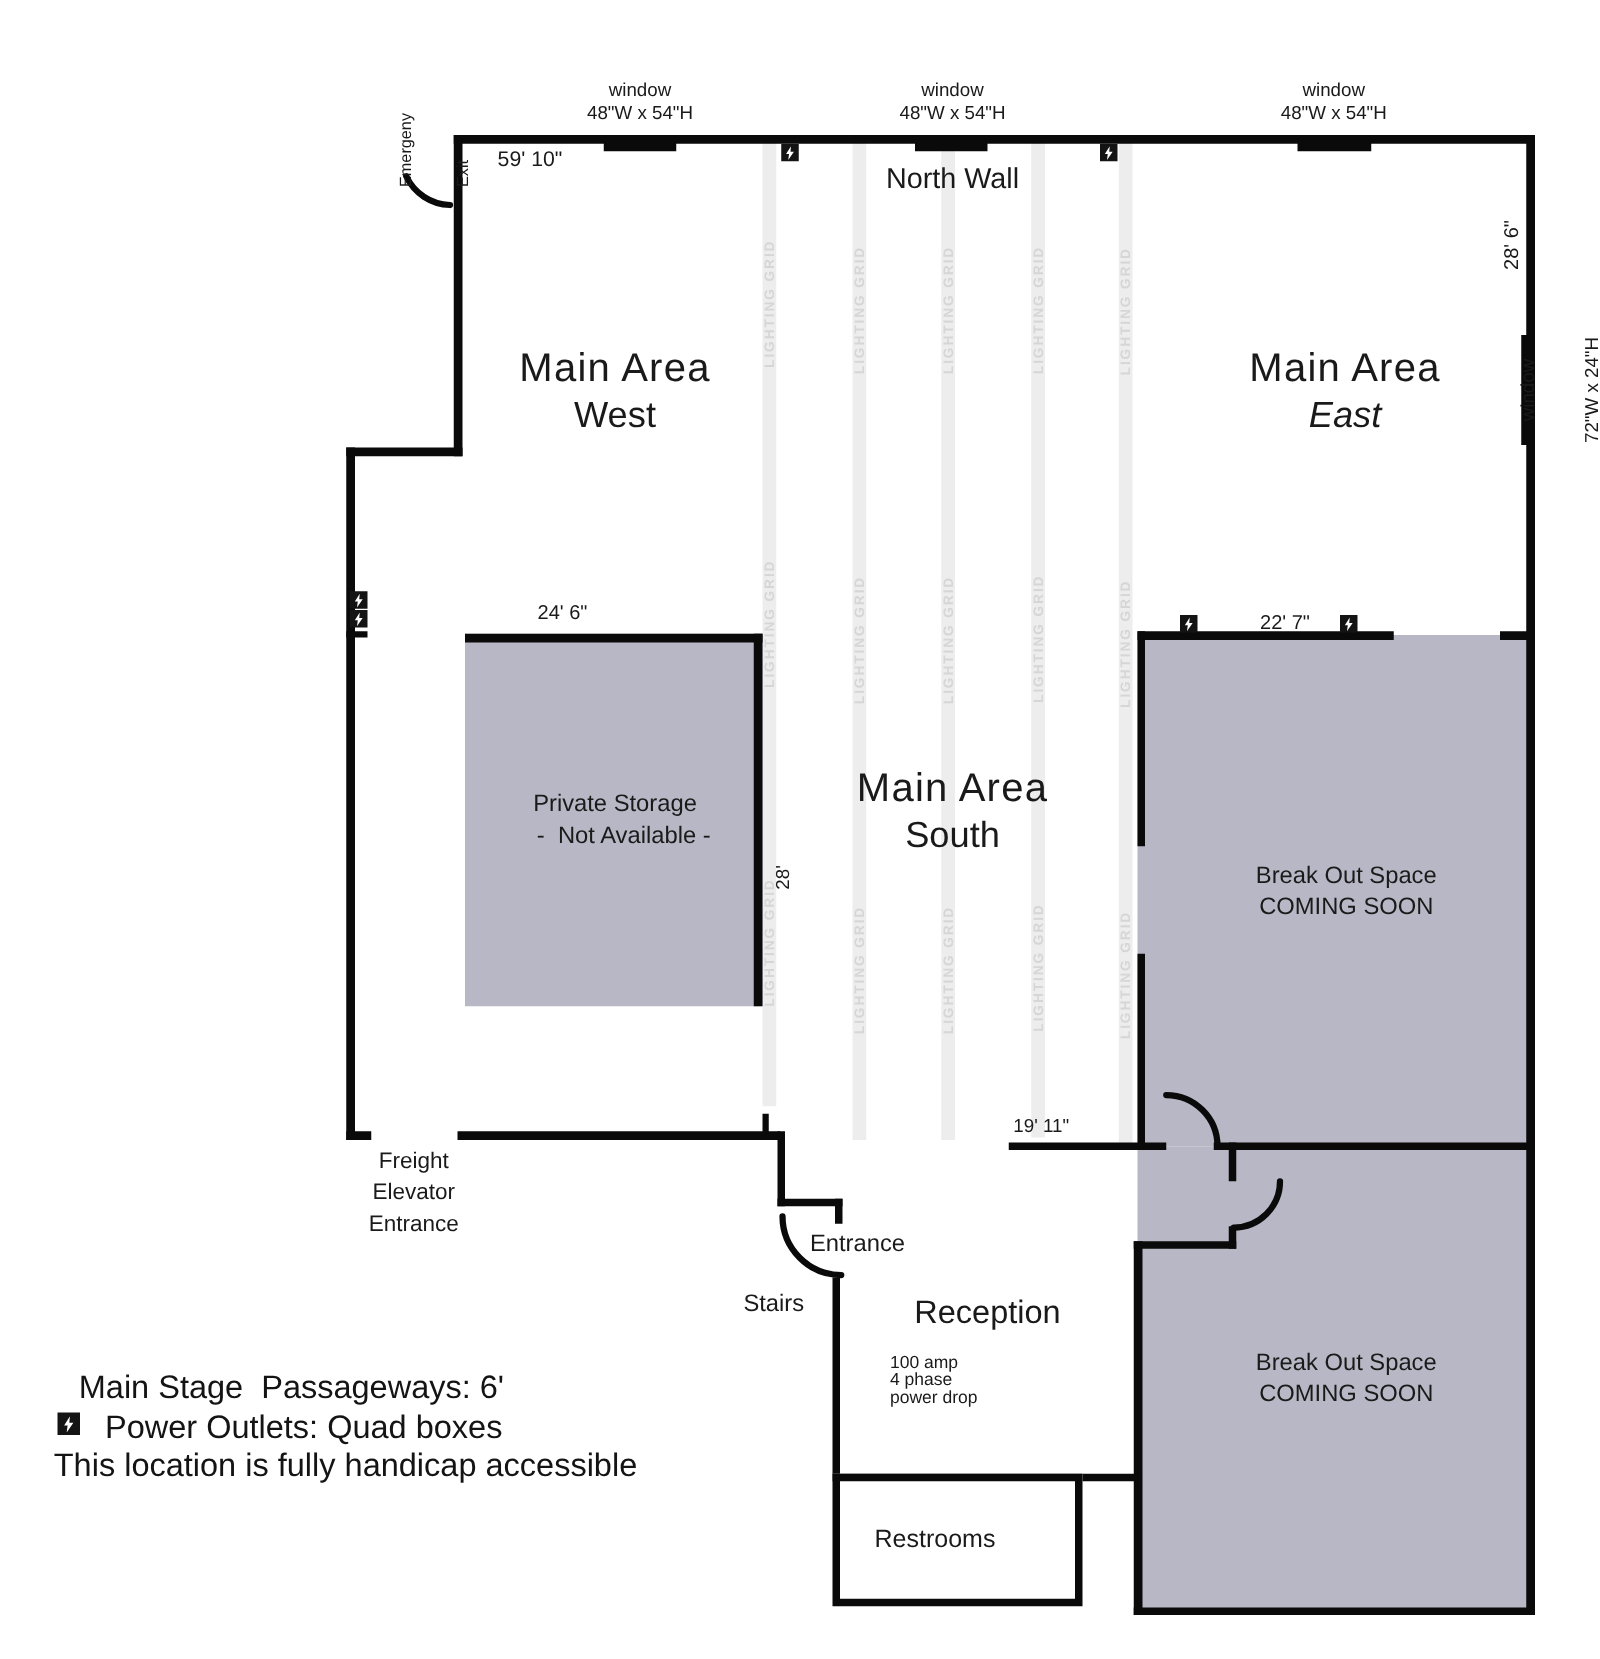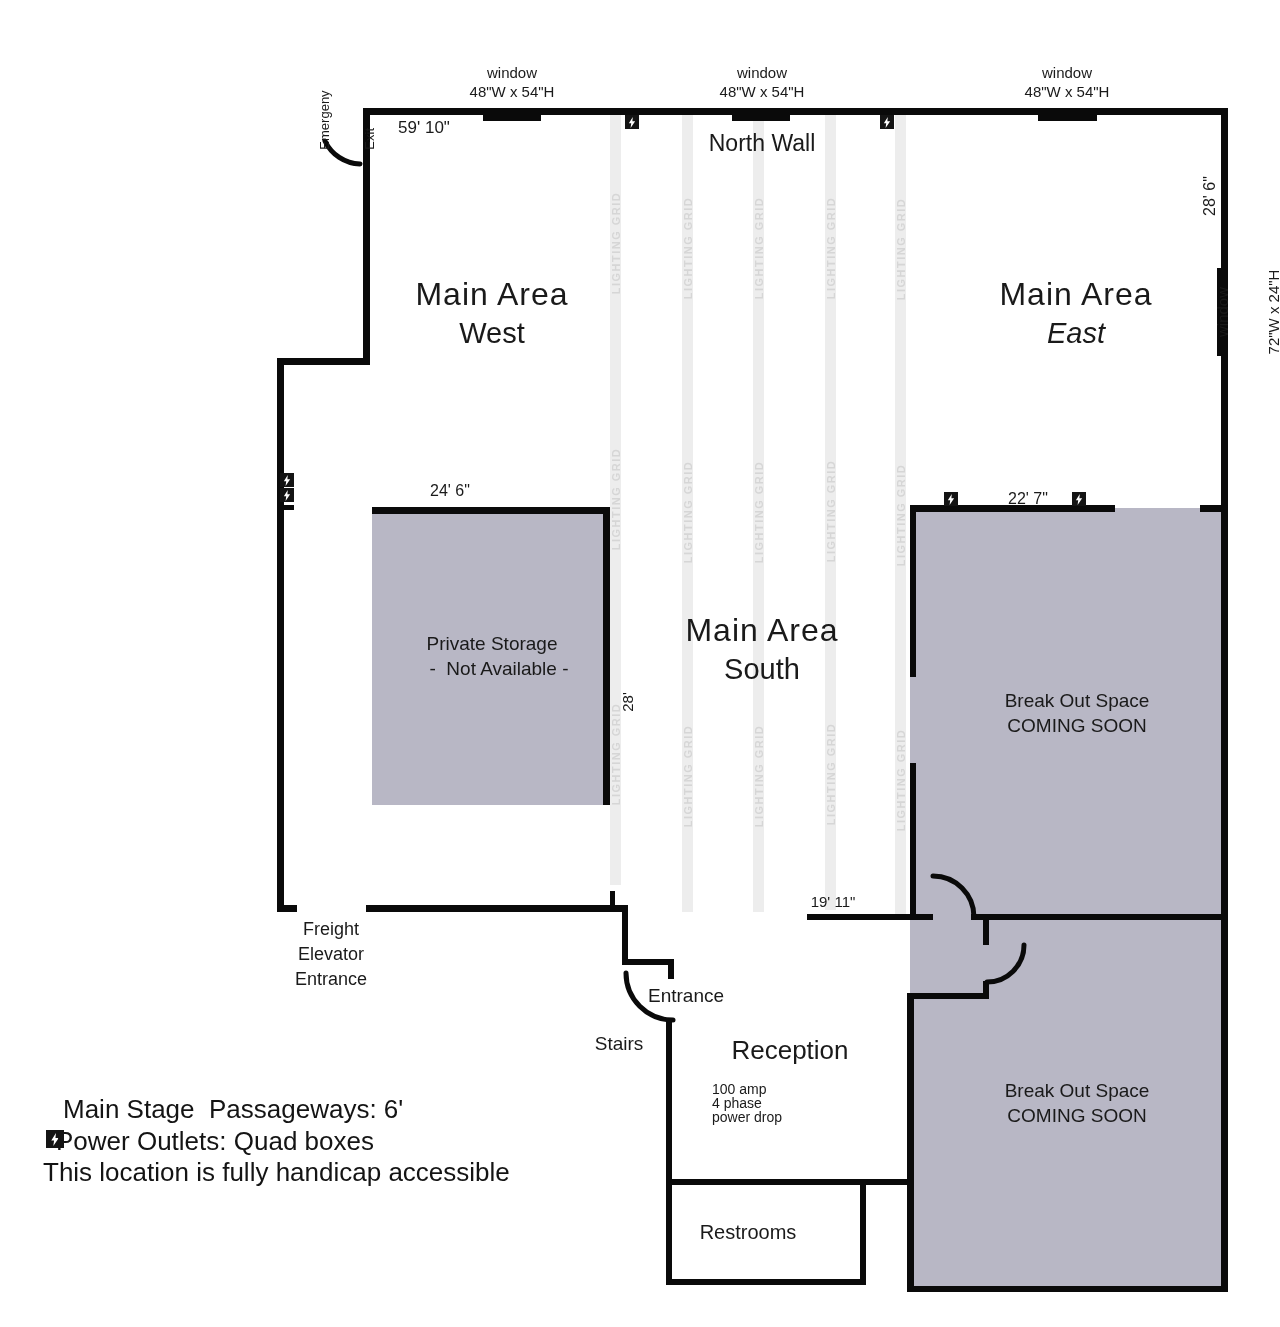--- a/index.html
+++ b/index.html
@@ -183,16 +183,16 @@
     <div>4 phase</div>
     <div>power drop</div>
   </div>
 
   <div class="legend-line" style="left:43px;top:1094px;margin-left:20px;">Main Stage  Passageways: 6'</div>
   <div class="outlet" style="left:46px;top:1130px;width:18px;height:18px;">
       <svg viewBox="0 0 10 14" style="width:10px;height:13px;">
         <path d="M6 0 L1 8 L4 8 L3.2 14 L9 5.5 L5.5 5.5 Z" fill="#fff"></path>
       </svg>
     </div>
-  <div class="legend-line" style="left:56px;top:1126px;">Power Outlets: Quad boxes</div>
+  <div class="legend-line" style="left:84px;top:1126px;">Power Outlets: Quad boxes</div>
   <div class="legend-line" style="left:43px;top:1157px;">This location is fully handicap accessible</div>
 
 </div>
 
 </body></html>

